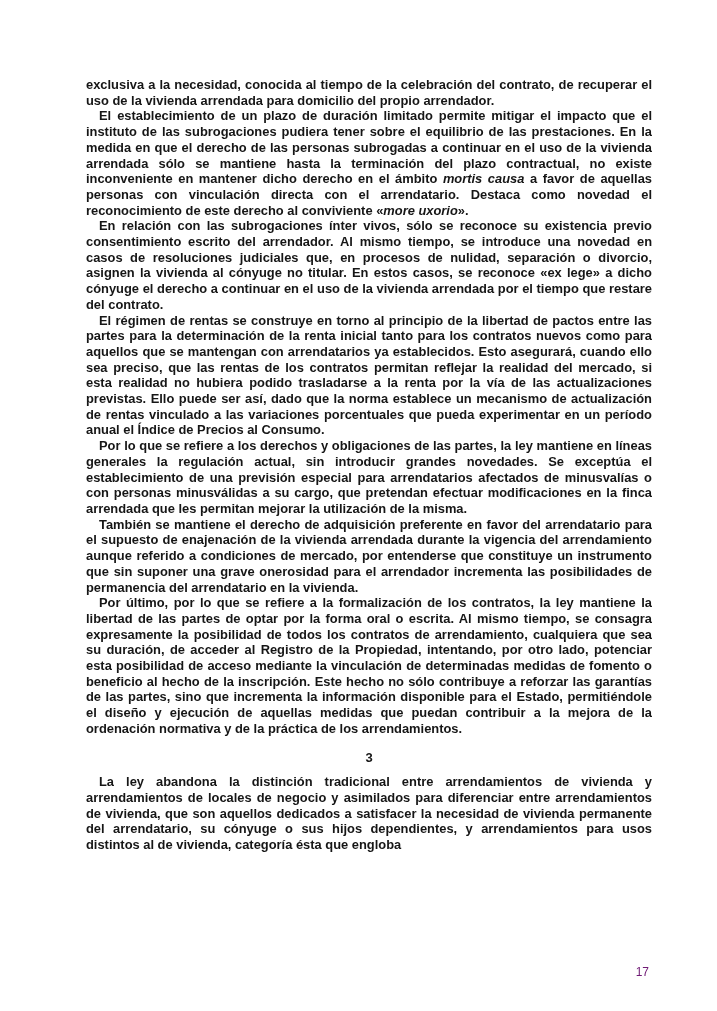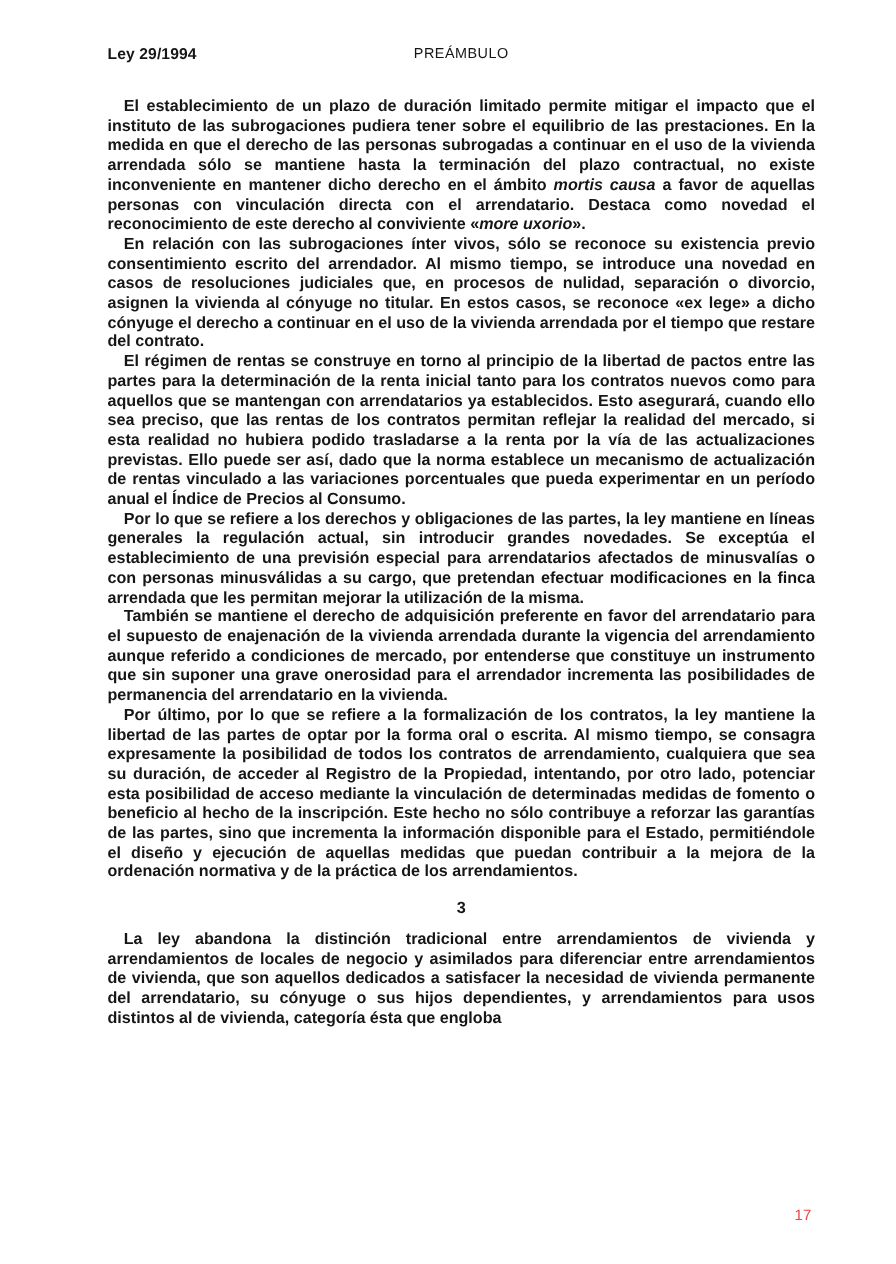--- a/index.html
+++ b/index.html
@@ -69,35 +69,32 @@
     font-weight: 700;
     font-size: 13px;
     margin: 13px 0 9px 0;
   }
   .page-number {
     position: absolute;
     right: 68px;
     top: 965px;
     font-size: 12px;
     font-weight: 400;
-    color: #ef4444;
+    color: #701a75;
   }
 </style>
 </head>
 <body>
 
 <div class="page">
 
-  <div class="header">
-    <span class="h-left">Ley 29/1994</span>
-    <span class="h-center">PREÁMBULO</span>
-  </div>
 
   <div class="content">
     <div>
+        <p class="no-indent"><span>exclusiva a la necesidad, conocida al tiempo de la celebración del contrato, de recuperar el uso de la vivienda arrendada para domicilio del propio arrendador.</span></p>
         <p><span>El establecimiento de un plazo de duración limitado permite mitigar el impacto que el instituto de las subrogaciones pudiera tener sobre el equilibrio de las prestaciones. En la medida en que el derecho de las personas subrogadas a continuar en el uso de la vivienda arrendada sólo se mantiene hasta la terminación del plazo contractual, no existe inconveniente en mantener dicho derecho en el ámbito </span><em>mortis causa</em><span> a favor de aquellas personas con vinculación directa con el arrendatario. Destaca como novedad el reconocimiento de este derecho al conviviente «</span><em>more uxorio</em><span>».</span></p>
         <p><span>En relación con las subrogaciones ínter vivos, sólo se reconoce su existencia previo consentimiento escrito del arrendador. Al mismo tiempo, se introduce una novedad en casos de resoluciones judiciales que, en procesos de nulidad, separación o divorcio, asignen la vivienda al cónyuge no titular. En estos casos, se reconoce «ex lege» a dicho cónyuge el derecho a continuar en el uso de la vivienda arrendada por el tiempo que restare del contrato.</span></p>
         <p><span>El régimen de rentas se construye en torno al principio de la libertad de pactos entre las partes para la determinación de la renta inicial tanto para los contratos nuevos como para aquellos que se mantengan con arrendatarios ya establecidos. Esto asegurará, cuando ello sea preciso, que las rentas de los contratos permitan reflejar la realidad del mercado, si esta realidad no hubiera podido trasladarse a la renta por la vía de las actualizaciones previstas. Ello puede ser así, dado que la norma establece un mecanismo de actualización de rentas vinculado a las variaciones porcentuales que pueda experimentar en un período anual el Índice de Precios al Consumo.</span></p>
         <p><span>Por lo que se refiere a los derechos y obligaciones de las partes, la ley mantiene en líneas generales la regulación actual, sin introducir grandes novedades. Se exceptúa el establecimiento de una previsión especial para arrendatarios afectados de minusvalías o con personas minusválidas a su cargo, que pretendan efectuar modificaciones en la finca arrendada que les permitan mejorar la utilización de la misma.</span></p>
         <p><span>También se mantiene el derecho de adquisición preferente en favor del arrendatario para el supuesto de enajenación de la vivienda arrendada durante la vigencia del arrendamiento aunque referido a condiciones de mercado, por entenderse que constituye un instrumento que sin suponer una grave onerosidad para el arrendador incrementa las posibilidades de permanencia del arrendatario en la vivienda.</span></p>
         <p><span>Por último, por lo que se refiere a la formalización de los contratos, la ley mantiene la libertad de las partes de optar por la forma oral o escrita. Al mismo tiempo, se consagra expresamente la posibilidad de todos los contratos de arrendamiento, cualquiera que sea su duración, de acceder al Registro de la Propiedad, intentando, por otro lado, potenciar esta posibilidad de acceso mediante la vinculación de determinadas medidas de fomento o beneficio al hecho de la inscripción. Este hecho no sólo contribuye a reforzar las garantías de las partes, sino que incrementa la información disponible para el Estado, permitiéndole el diseño y ejecución de aquellas medidas que puedan contribuir a la mejora de la ordenación normativa y de la práctica de los arrendamientos.</span></p>
       </div>
     <div class="section-heading">3</div>
     <div>
         <p><span>La ley abandona la distinción tradicional entre arrendamientos de vivienda y arrendamientos de locales de negocio y asimilados para diferenciar entre arrendamientos de vivienda, que son aquellos dedicados a satisfacer la necesidad de vivienda permanente del arrendatario, su cónyuge o sus hijos dependientes, y arrendamientos para usos distintos al de vivienda, categoría ésta que engloba</span></p>

